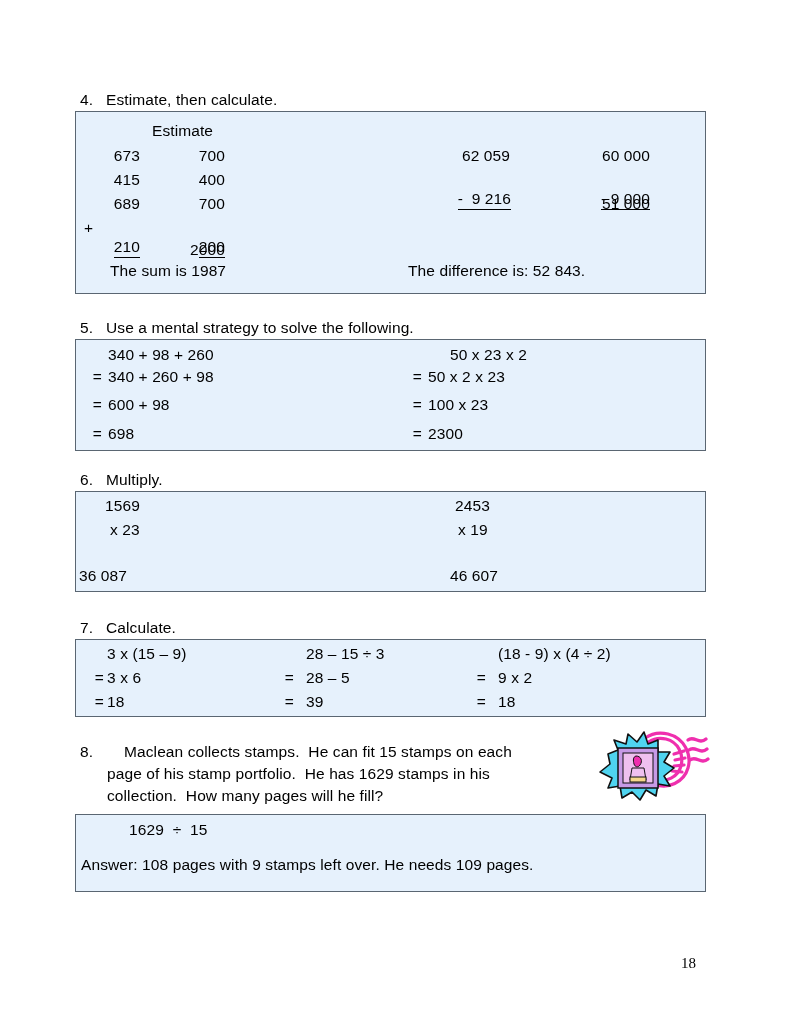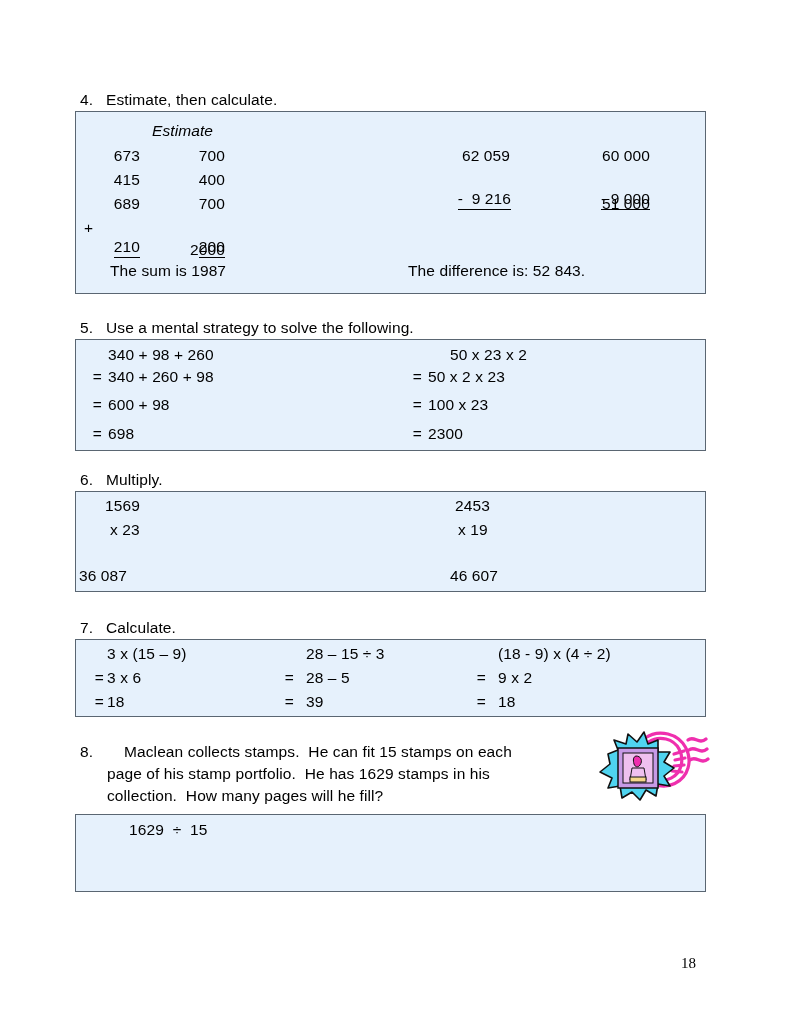--- a/index.html
+++ b/index.html
@@ -45,21 +45,21 @@
 
   
   .cell {
     position: absolute;
     font-size: 15.5px;
     line-height: 19px;
     white-space: pre;
     letter-spacing: 0.1px;
   }
   .cell.right { text-align: right; }
-  .cell.center { text-align: center; font-style: italic; }
+  .cell.center { text-align: center; }
   .ul {
     border-bottom: 1.6px solid #000;
     padding-bottom: 1px;
     display: inline-block;
   }
 
   
   .page-number {
     position: absolute;
     font-family: "Liberation Serif", serif;
@@ -225,16 +225,17 @@
         <path d="M40 32 C45 32, 47 37, 44 41 C42 44, 39 43, 38 40 C37 36, 37 33, 40 32 Z" fill="#ef2fae" stroke="#111111" stroke-width="1"></path>
         <path d="M36 44 L48 44 L50 56 L34 56 Z" fill="#efc0ef" stroke="#111111" stroke-width="1"></path>
         <rect x="34" y="53" width="16" height="5" fill="#f5d78a" stroke="#111111" stroke-width="1"></rect>
       </g>
     </svg>
   </div>
 
   <div class="box" style="left:75px; top:814px; width:631px; height:78px;">
   </div>
   <div class="cell" style="left:81px; top:820px;margin-left:48px;">1629  ÷  15</div>
+  <div class="cell" style="left:81px; top:855px;">Answer: 108 pages with 9 stamps left over. He needs 109 pages.</div>
 
   <div class="page-number" style="left:681px; top:955px;">18</div>
 
 </div>
 
 </body></html>

